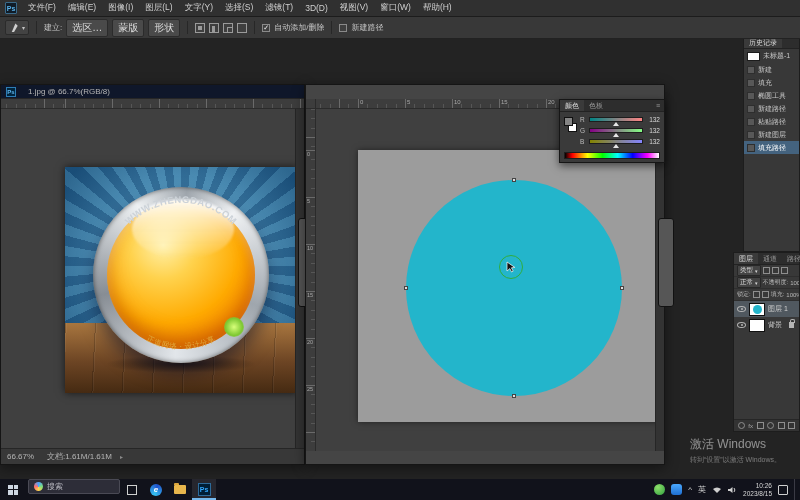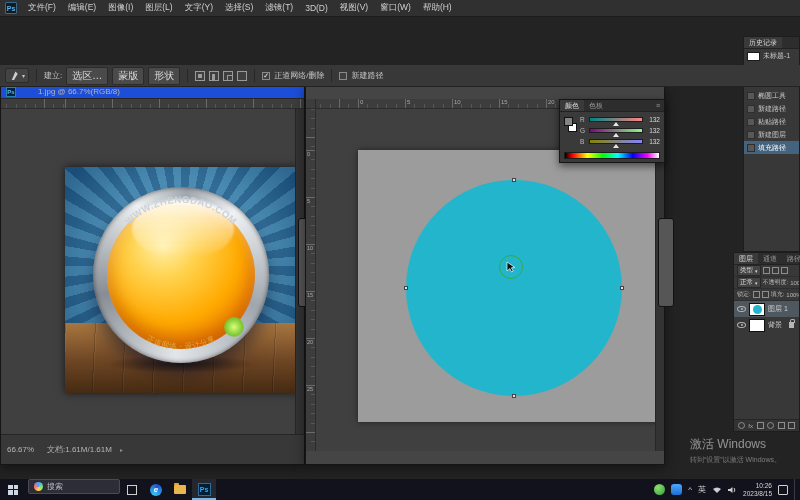--- a/index.html
+++ b/index.html
@@ -10,40 +10,40 @@
     color: #cfcfcf; cursor: default;
   }
   
   .menubar { position:absolute; left:0; top:0; width:800px; height:17px; background:#303030;
     border-bottom:1px solid #1c1c1c; display:flex; align-items:center; font-size:8.5px; color:#cfcfcf; z-index:10;}
   .app-logo { width:12px; height:12px; margin:0 5px; background:#101c28; color:#58b1e8; font-size:7px; font-weight:bold;
     display:flex; align-items:center; justify-content:center; border:1px solid #3a6a8a; border-radius:1px; flex:none;}
   .menu-item { padding:0 6px; height:100%; display:flex; align-items:center; white-space:nowrap;}
   
   .optionsbar { position:absolute; left:0; top:17px; width:800px; height:22px; background:#383838;
-    border-bottom:1px solid #222; display:flex; align-items:center; font-size:8px; color:#c5c5c5; gap:4px; padding:0 5px; z-index:10;margin-top:48px;}
+    border-bottom:1px solid #222; display:flex; align-items:center; font-size:8px; color:#c5c5c5; gap:4px; padding:0 5px; z-index:10;}
   .sep { width:1px; height:13px; background:#272727; margin:0 3px; flex:none;}
   .tool-chip { display:flex; align-items:center; gap:2px; background:#434343; border:1px solid #2b2b2b; border-radius:2px; padding:1px 3px;}
   .opt-btn { background:#4a4a4a; border:1px solid #2b2b2b; border-radius:2px; padding:1px 5px; font-size:10px; color:#ddd; white-space:nowrap;}
   .chk { width:8px; height:8px; border:1px solid #8a8a8a; background:#3f3f3f; display:inline-flex; align-items:center;
     justify-content:center; font-size:7px; color:#eee; line-height:1; flex:none;}
   .sq-ic { width:10px; height:10px; border:1px solid #9a9a9a; position:relative; background:#3f3f3f; flex:none;}
   .sq-ic.f1::after { content:""; position:absolute; inset:2px; background:#9a9a9a;}
   .sq-ic.f2::after { content:""; position:absolute; left:2px; top:2px; width:3px; height:6px; background:#9a9a9a;}
   .sq-ic.f3::after { content:""; position:absolute; left:3px; top:3px; width:4px; height:4px; border:1px solid #9a9a9a;}
   .lbl { white-space:nowrap;}
   
   .docwin { position:absolute; background:#454545; border:1px solid #151515; box-shadow:0 3px 12px rgba(0,0,0,.45);}
-  .doc-titlebar { position:absolute; left:0; top:0; right:0; height:14px; background:#1d4ed8; display:flex; align-items:center;
-    gap:22px; padding:0 5px; font-size:8px; color:#b5b5b5; border-bottom:1px solid #262626;}
+  .doc-titlebar { position:absolute; left:0; top:0; right:0; height:14px; background:#0f172a; display:flex; align-items:center;
+    gap:12px; padding:0 5px; font-size:8px; color:#b5b5b5; border-bottom:1px solid #262626;}
   .ps-chip { width:10px; height:10px; background:#00263f; border:1px solid #2d7db5; color:#5fb6ef; font-size:6px; font-weight:bold;
     display:flex; align-items:center; justify-content:center; flex:none;}
   .doc-title-text { white-space:nowrap; overflow:hidden; text-overflow:ellipsis;}
   .win-btns { margin-left:auto; display:flex; gap:6px; font-size:7px; color:#cfcfcf;}
-  .doc-status { position:absolute; left:0; right:0; bottom:0; height:30px; background:#383838; border-top:1px solid #262626;
+  .doc-status { position:absolute; left:0; right:0; bottom:0; height:16px; background:#383838; border-top:1px solid #262626;
     display:flex; align-items:center; gap:8px; padding:0 6px; font-size:8px; color:#b5b5b5;}
   .zoom-box { min-width:32px;}
   .ruler { position:absolute; background:#3d3d3d; overflow:hidden;}
   .ruler.h { height:10px; border-bottom:1px solid #2b2b2b;
     background-image: repeating-linear-gradient(90deg,#6a6a6a 0 1px,transparent 1px 47px),
                       repeating-linear-gradient(90deg,#565656 0 1px,transparent 1px 9.4px);
     background-size: auto 10px, auto 4px; background-position: left top, left bottom; background-repeat: repeat-x;}
   .ruler.v { width:10px; border-right:1px solid #2b2b2b;
     background-image: repeating-linear-gradient(180deg,#6a6a6a 0 1px,transparent 1px 47px),
                       repeating-linear-gradient(180deg,#565656 0 1px,transparent 1px 9.4px);
@@ -197,21 +197,21 @@
   <span class="opt-btn">选区…</span>
   <span class="opt-btn">蒙版</span>
   <span class="opt-btn">形状</span>
   <span class="sep"></span>
   <span class="sq-ic f1"></span>
   <span class="sq-ic f2"></span>
   <span class="sq-ic f3"></span>
   <span class="sq-ic"></span>
   <span class="sep"></span>
   <span class="chk">✓</span>
-  <span class="lbl">正道网络/删除</span>
+  <span class="lbl">自动添加/删除</span>
   <span class="sep"></span>
   <span class="chk"></span>
   <span class="lbl">新建路径</span>
 </div>
 
 <div class="docwin" id="doc-left">
   <div class="doc-titlebar">
     <span class="ps-chip">Ps</span>
     <span class="doc-title-text">1.jpg @ 66.7%(RGB/8)</span>
   </div>

